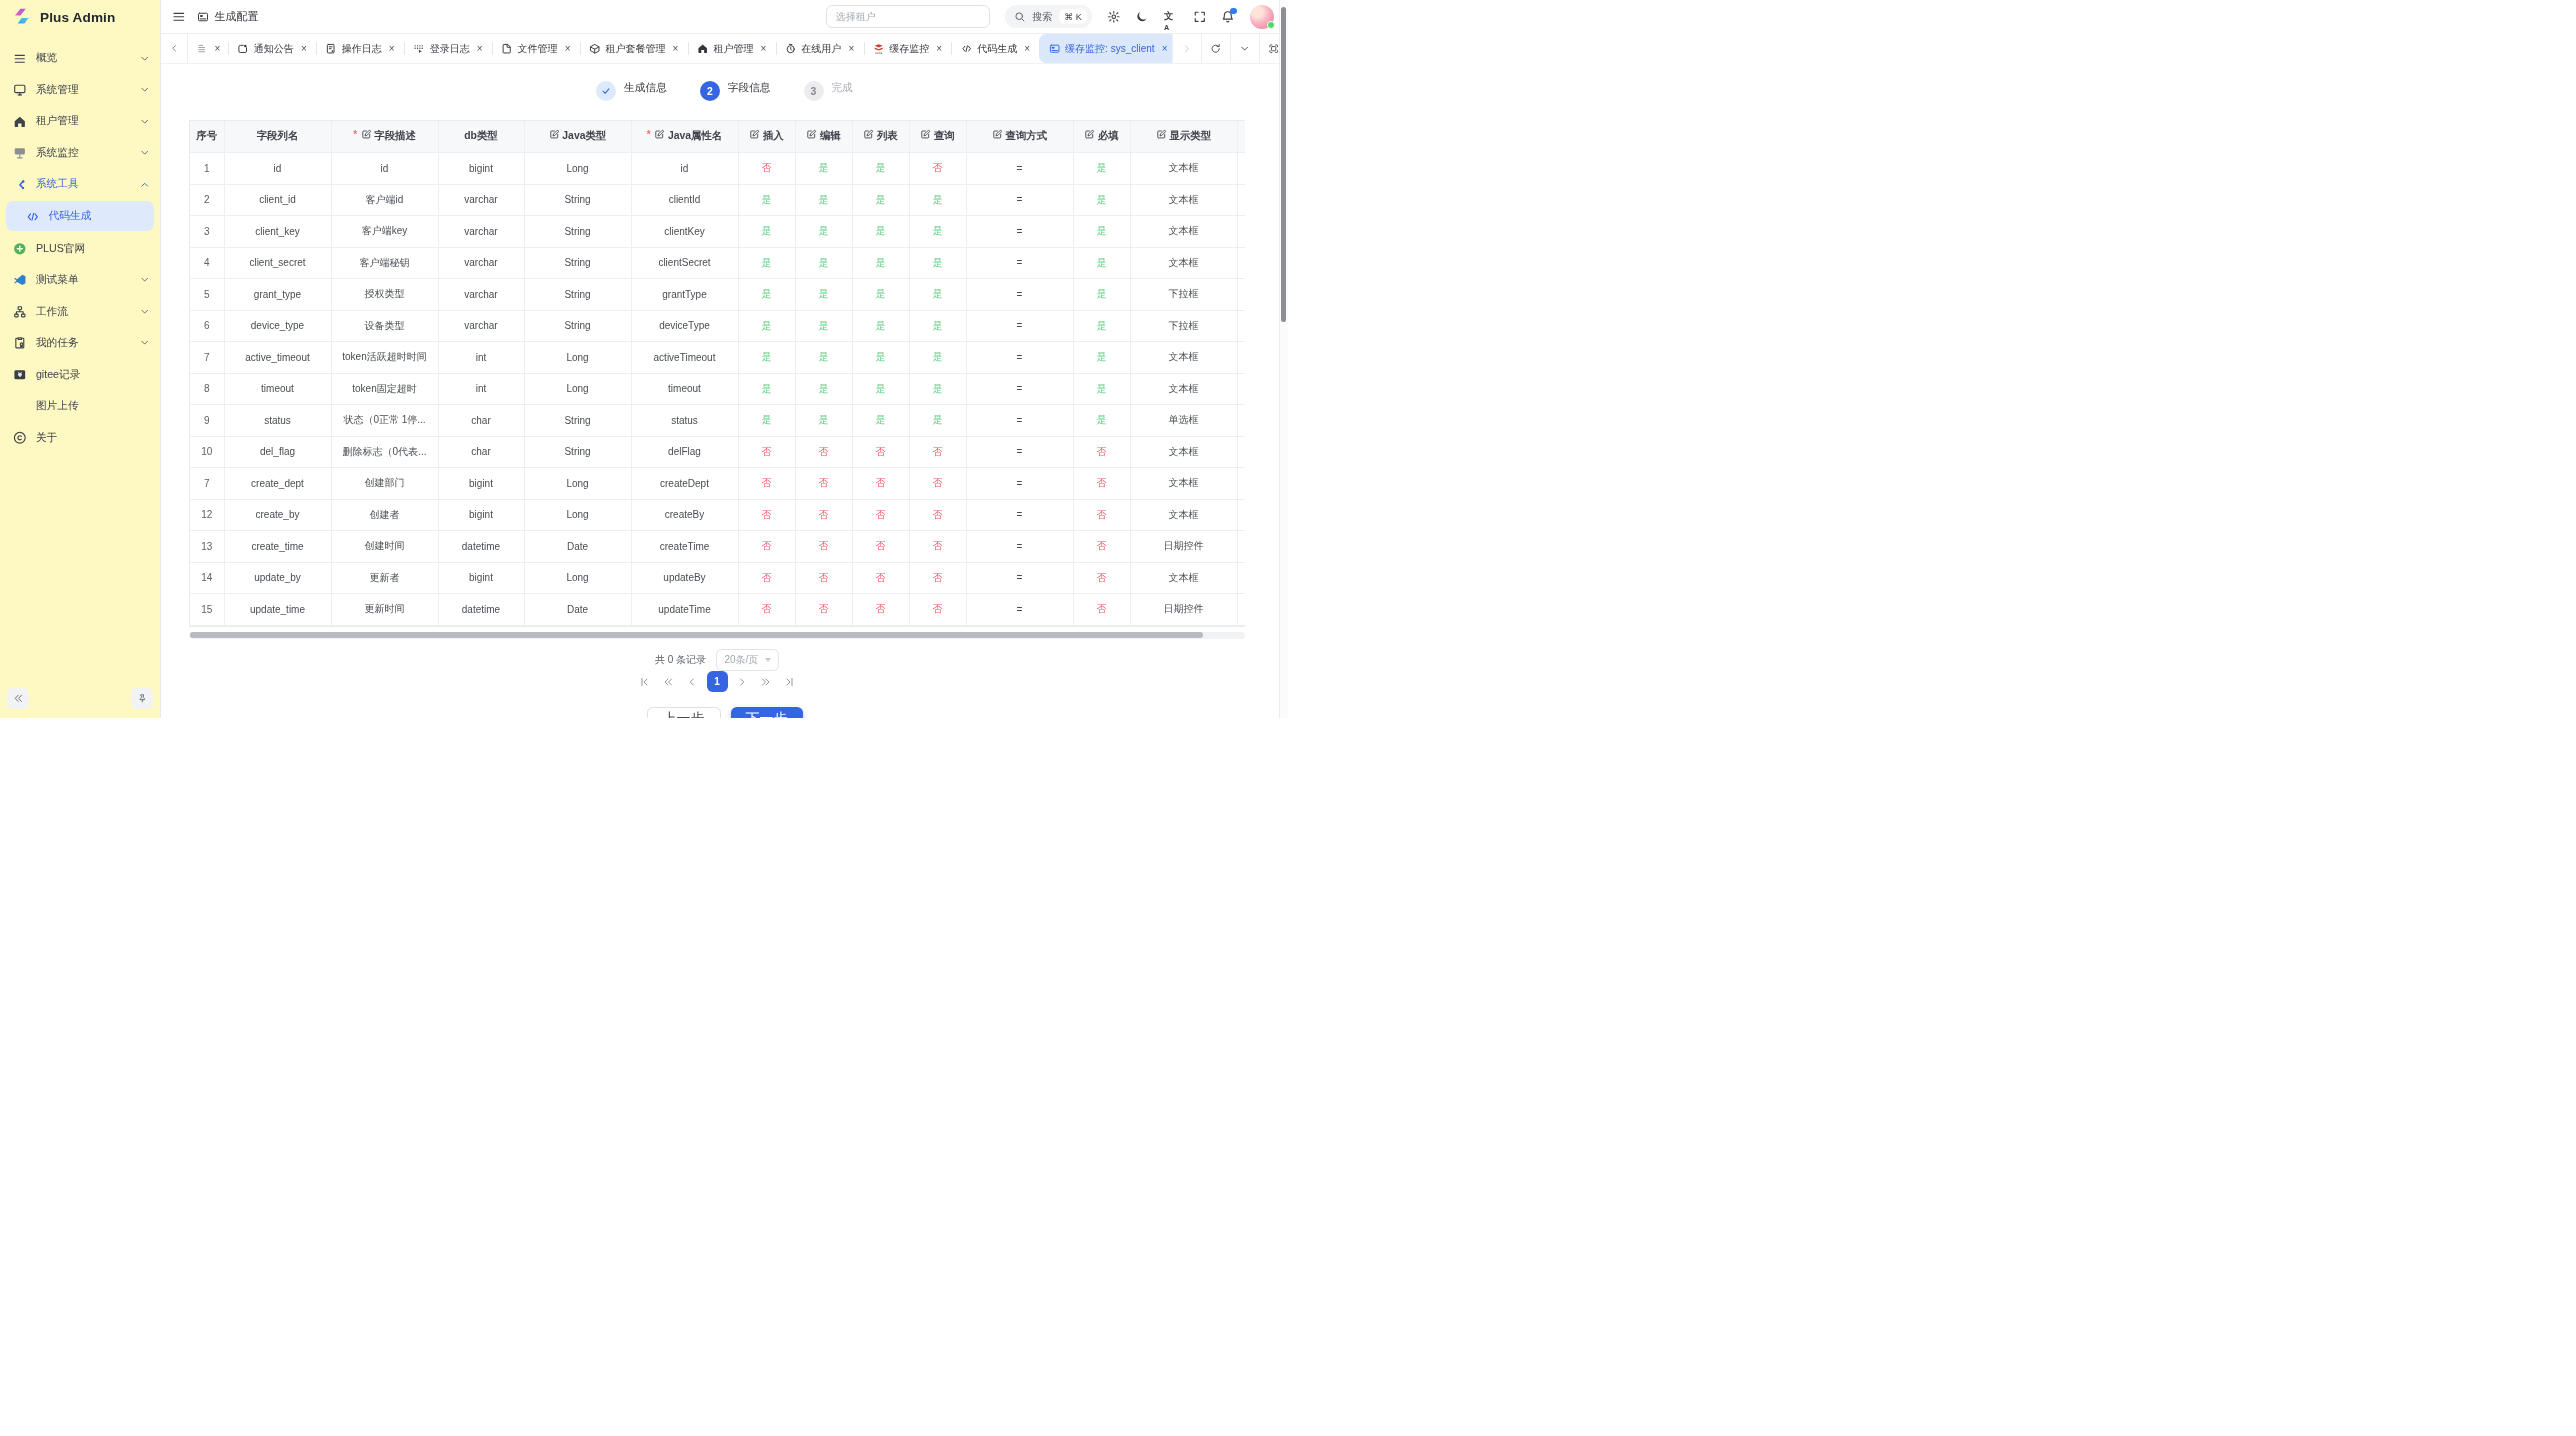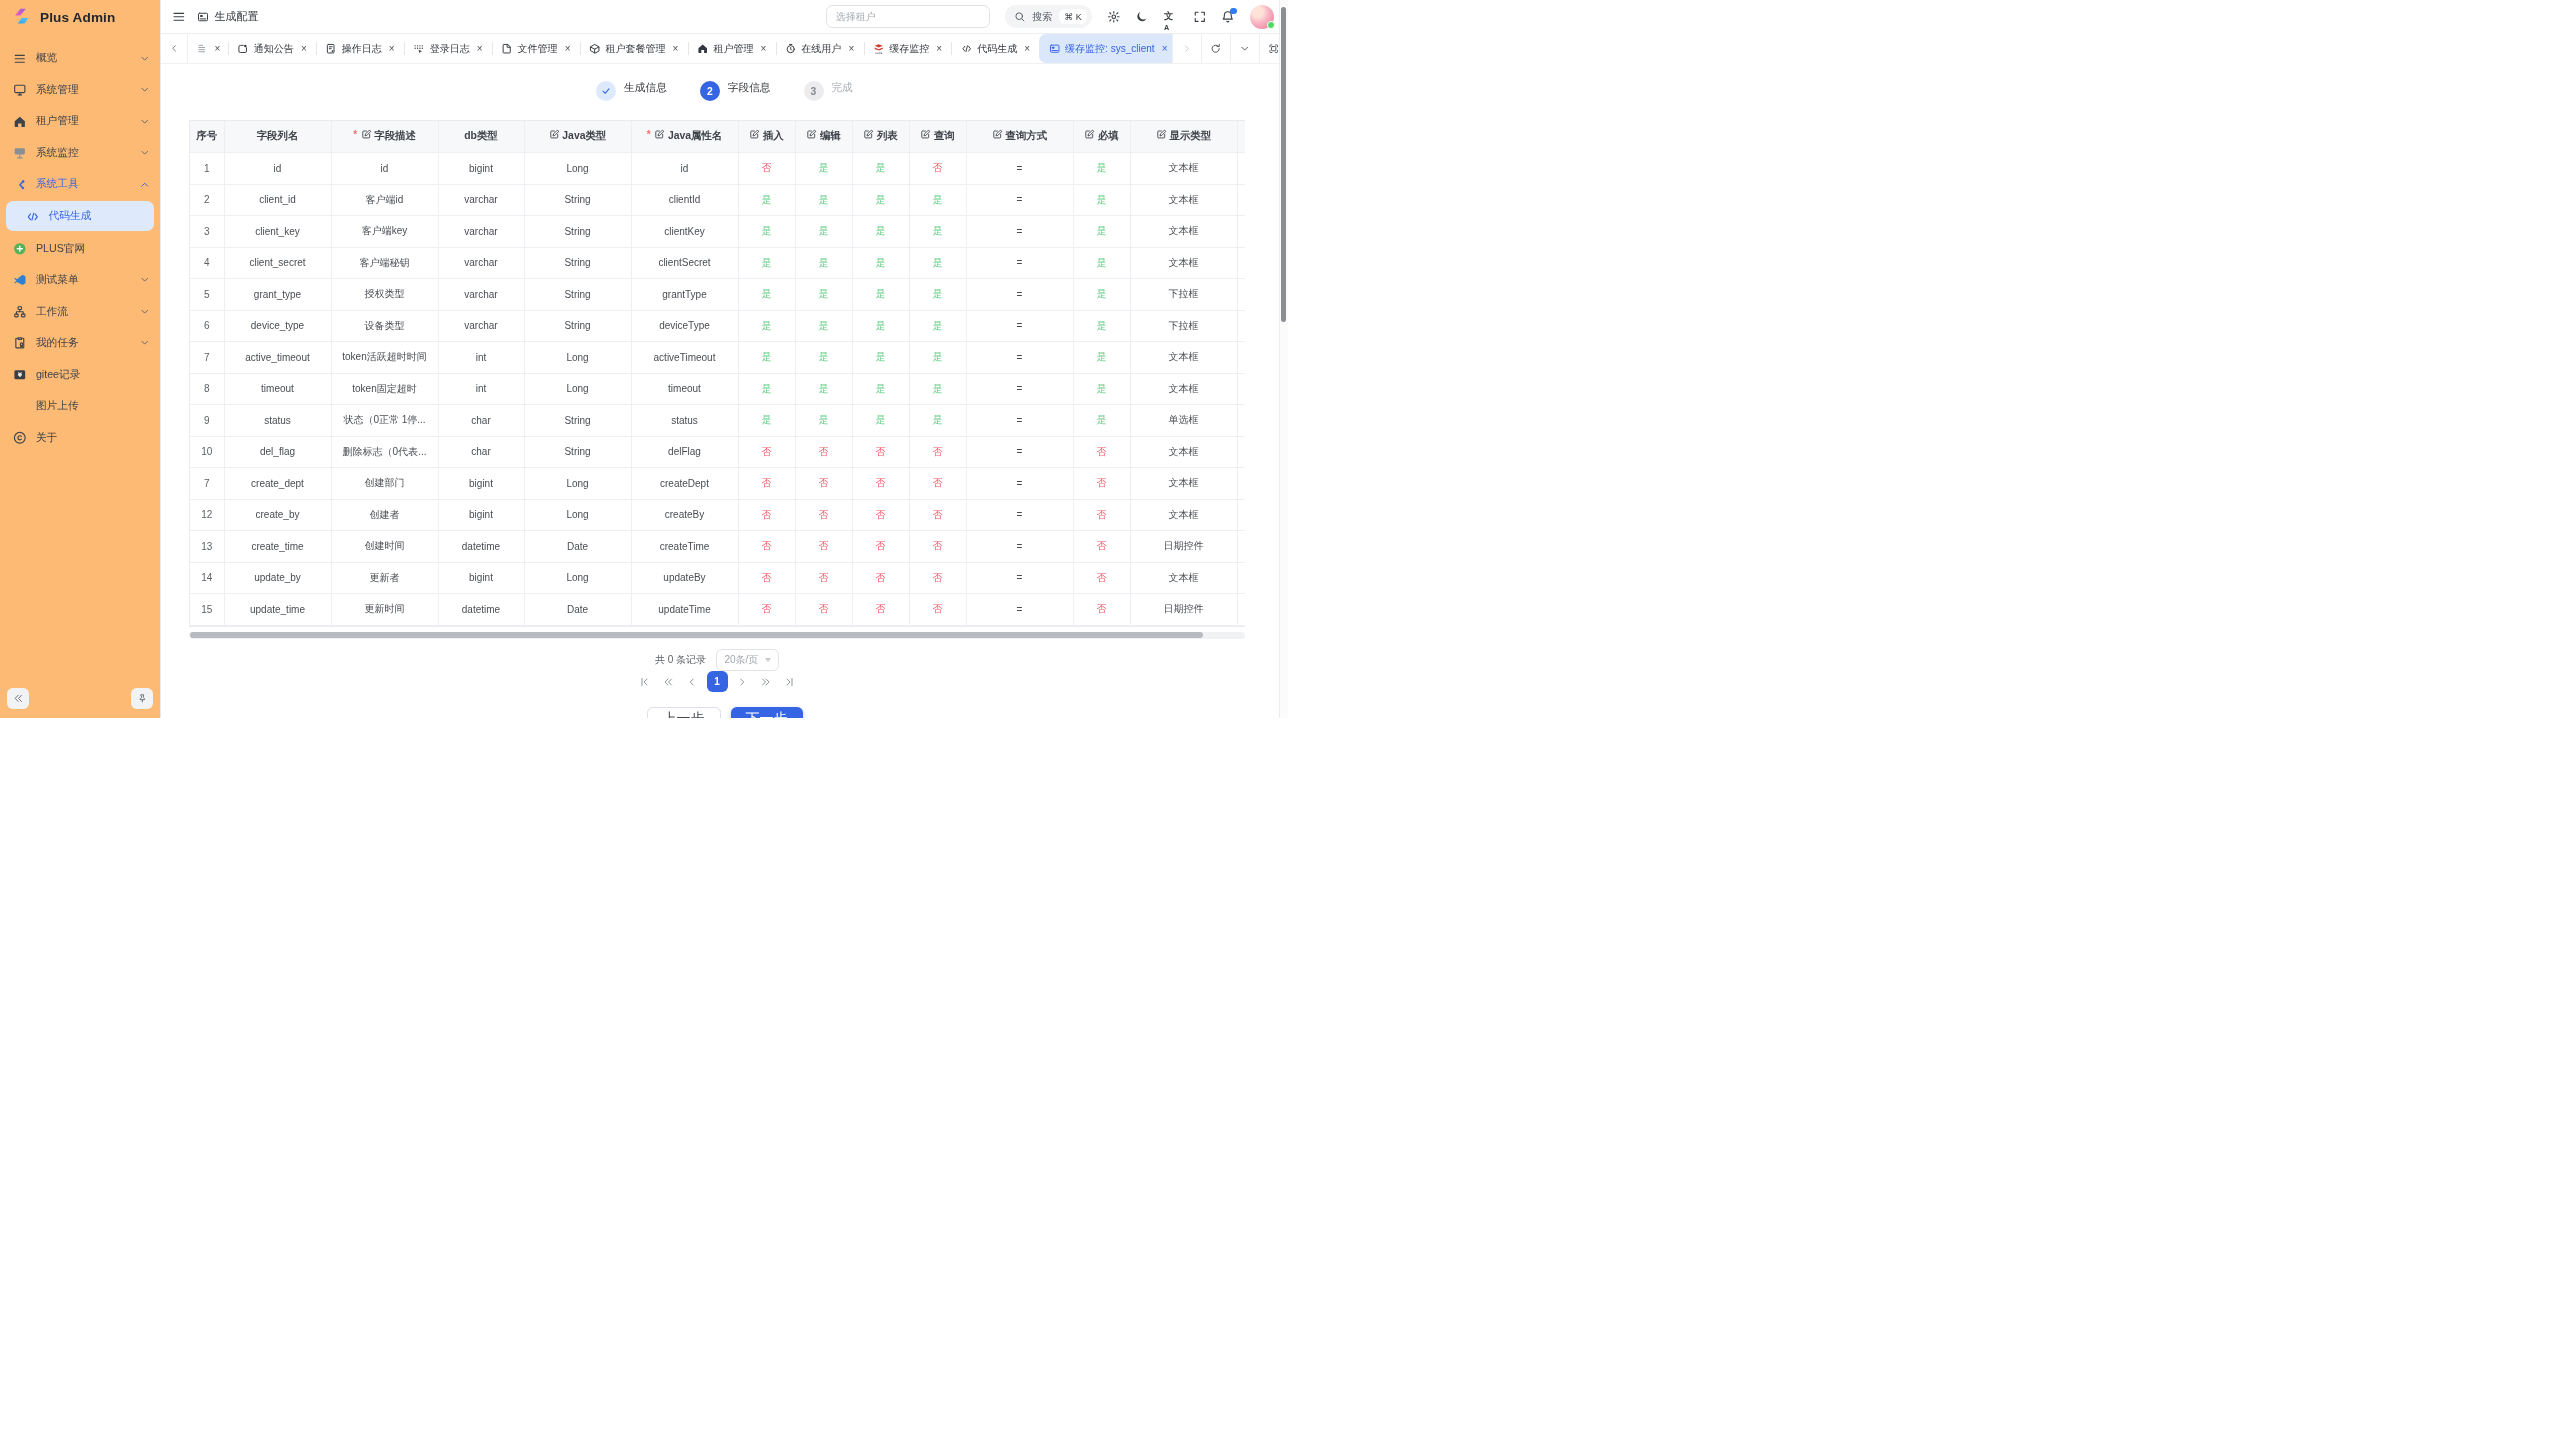--- a/index.html
+++ b/index.html
@@ -5,21 +5,21 @@
   :root{
     --primary:#3565e3; --tab-active-bg:#dbe7fb; --yes:#62ce84; --no:#f25c6e;
     --bd:#e9ebee; --bd2:#edeff2; --txt:#33373d; --txt2:#494d53; --gray:#8f959d;
   }
   *{box-sizing:border-box; margin:0; padding:0;}
   html,body{width:1288px; height:718px; overflow:hidden;}
   body{font-family:"Liberation Sans","DejaVu Sans",sans-serif; background:#fff; color:var(--txt); position:relative; font-size:10px;}
   svg{display:block;}
 
   
-  .sidebar{position:absolute; left:0; top:0; width:161px; height:100%; border-right:0.7px solid #e7e9ec; background:#fdba74; z-index:5;}
+  .sidebar{position:absolute; left:0; top:0; width:161px; height:100%; border-right:0.7px solid #e7e9ec; background:#fef9c3; z-index:5;}
   .logo-row{display:flex; align-items:center; gap:7.2px; height:34px; padding:0 11.4px;}
   .logo-mark{width:21.5px; height:21.5px;}
   .logo-text{font-size:13.6px; font-weight:700; color:#23272e; letter-spacing:0.1px;}
   .menu{padding-top:8.6px;}
   .side-item{height:31.5px; display:flex; align-items:center; padding:0 10px 0 13px; color:#3e434a; cursor:pointer; position:relative;}
   .side-item .s-icon{width:14.3px; height:14.3px; margin-right:8.6px; display:flex; align-items:center; justify-content:center; flex:none;}
   .side-item .s-icon svg{width:13.6px; height:13.6px;}
   .side-item .s-label{flex:1; font-size:10.7px; white-space:nowrap;}
   .side-item .chev{width:11.4px; height:11.4px; color:#606770;}
   .side-item .chev svg{width:11.4px; height:11.4px;}

